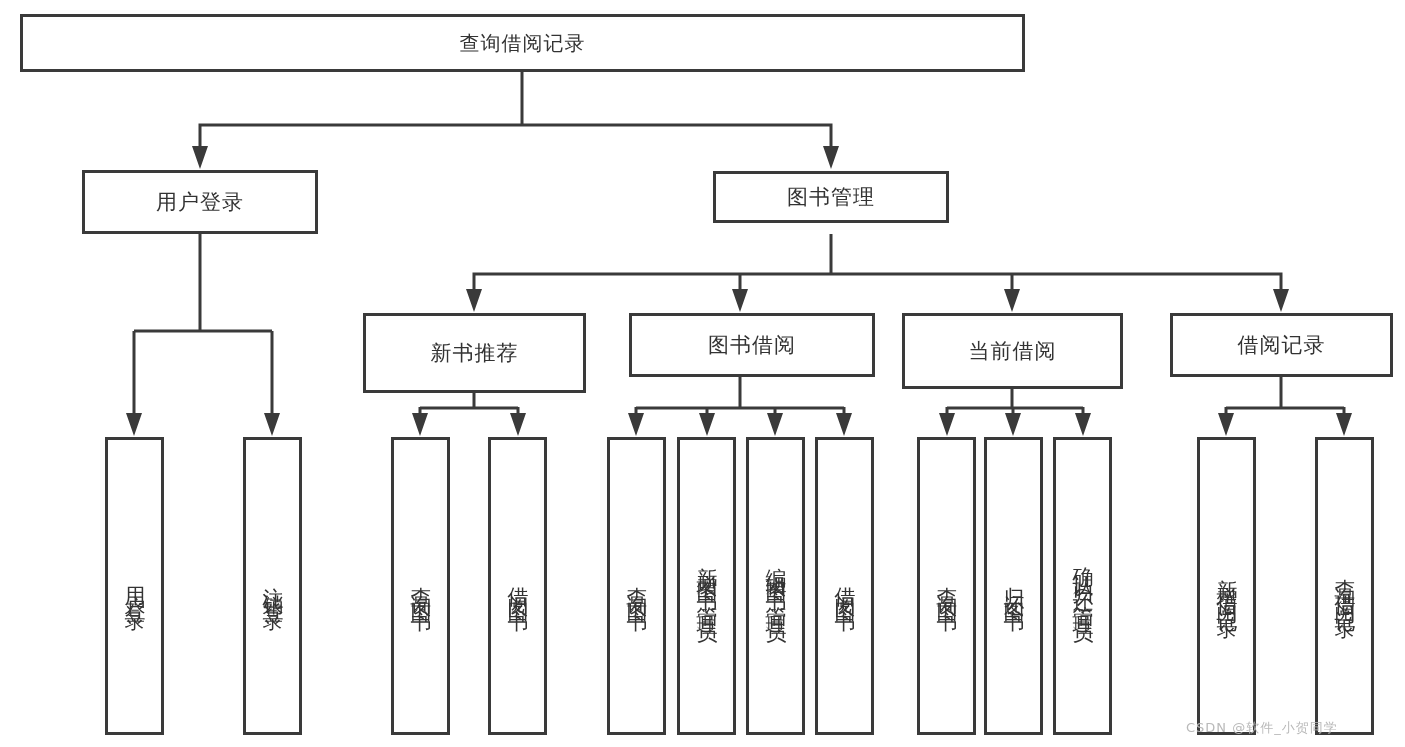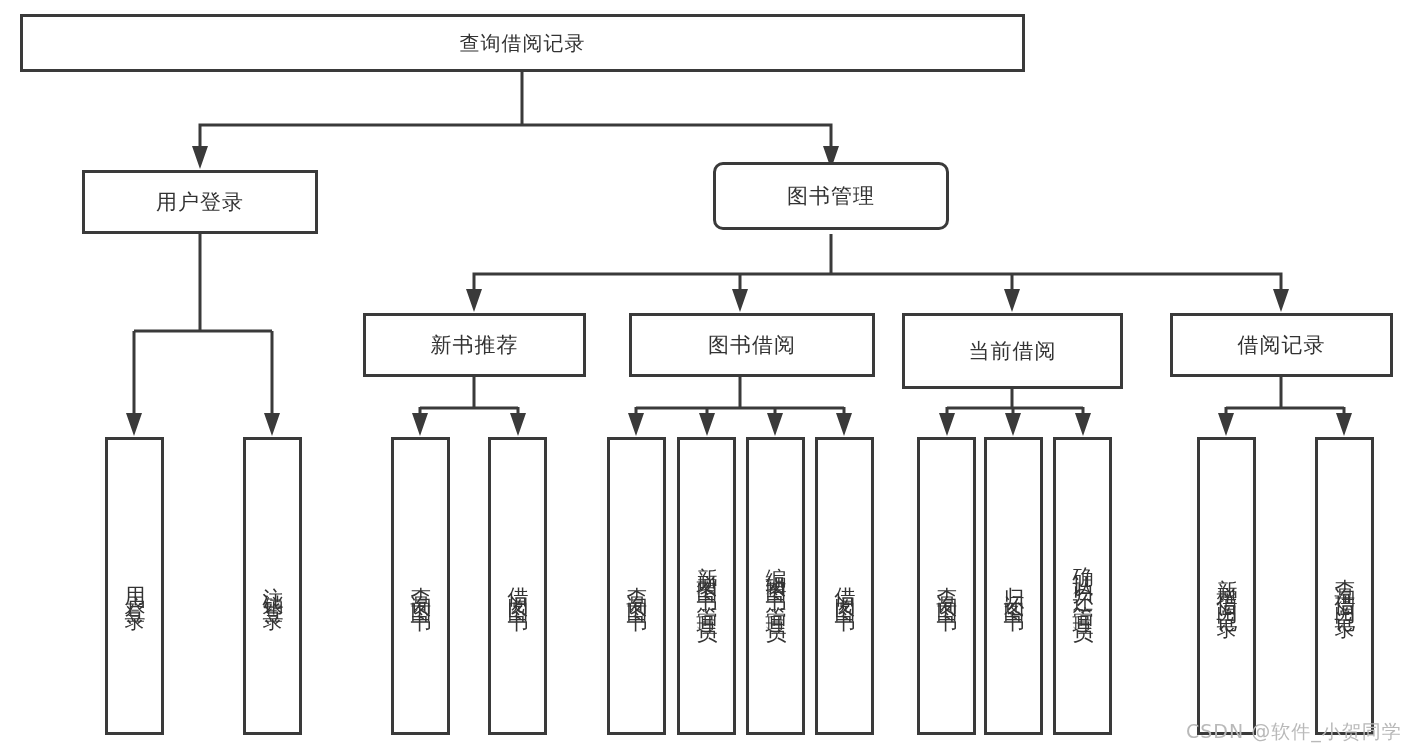--- a/index.html
+++ b/index.html
@@ -55,21 +55,21 @@
     text-orientation: mixed;
     font-size: 21px;
     letter-spacing: 8px;
     line-height: 1;
     color: #333333;
   }
   #watermark {
     position: absolute;
     left: 1186px;
     top: 719px;
-    font-size: 19px;
+    font-size: 13px;
     color: #b9b9b9;
     z-index: 3;
     letter-spacing: 1px;
     white-space: nowrap;
   }
 </style>
 </head>
 <body>
 
 <div id="stage">
@@ -91,25 +91,25 @@
              M1226 436 l-8 -23 h16 z M1344 436 l-8 -23 h16 z" fill="#3a3a3a" stroke="none"></path>
   </svg>
 
   <div class="box root" style="left:20px; top:14px; width:1005px; height:58px;">
     <span>查询借阅记录</span>
   </div>
 
   <div class="box" style="left:82px; top:170px; width:236px; height:64px;">
     <span>用户登录</span>
   </div>
-  <div class="box" style="left:713px; top:162px; width:236px; height:68px;border-radius:10px;">
+  <div class="box" style="left:713px; top:171px; width:236px; height:52px;">
     <span>图书管理</span>
   </div>
 
-  <div class="box" style="left:363px; top:313px; width:223px; height:64px;">
+  <div class="box" style="left:363px; top:313px; width:223px; height:80px;">
     <span>新书推荐</span>
   </div>
   <div class="box" style="left:629px; top:313px; width:246px; height:64px;">
     <span>图书借阅</span>
   </div>
   <div class="box" style="left:902px; top:313px; width:221px; height:76px;">
     <span>当前借阅</span>
   </div>
   <div class="box" style="left:1170px; top:313px; width:223px; height:64px;">
     <span>借阅记录</span>

